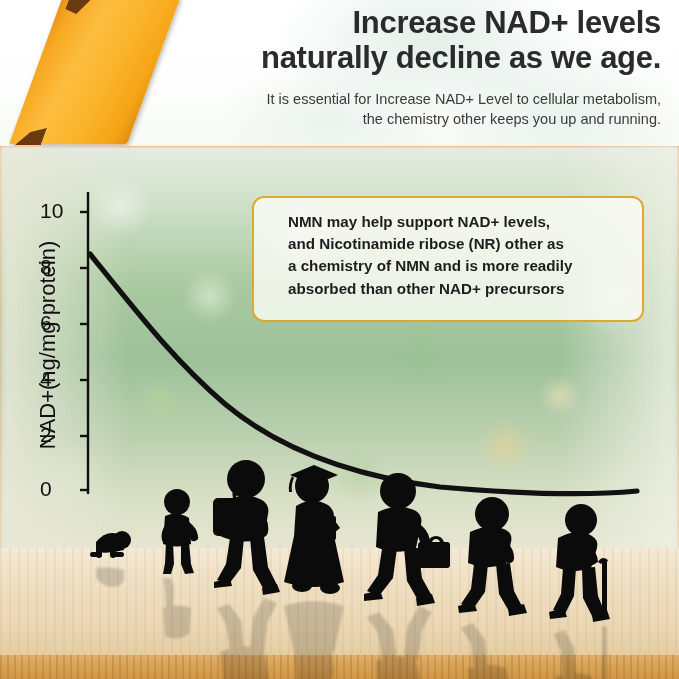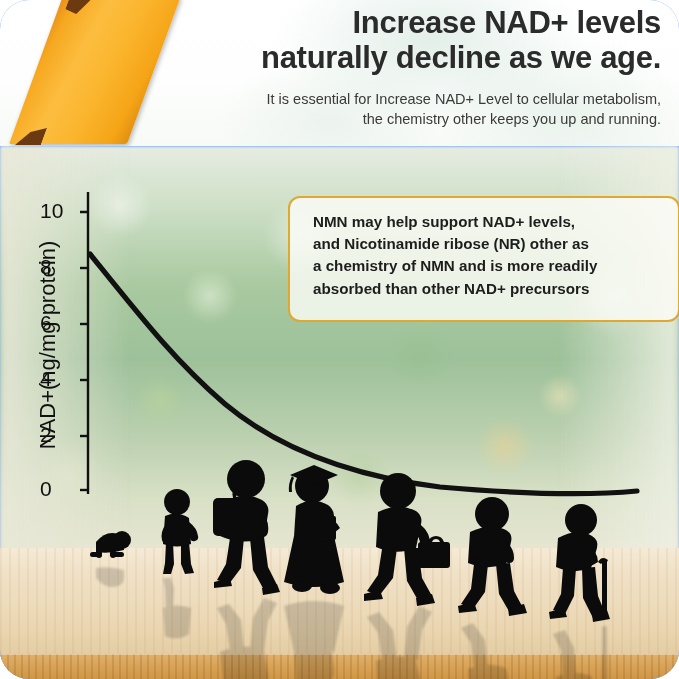--- a/index.html
+++ b/index.html
@@ -6,22 +6,21 @@
     margin: 0;
     padding: 0;
     background: #ffffff;
   }
   #root {
     position: relative;
     width: 679px;
     height: 679px;
     overflow: hidden;
     font-family: "Liberation Sans", sans-serif;
-    background: #3b82f6;
-    border-radius: 29px;
+    background: #f97316;
   }
 
   
   .header {
     position: absolute;
     left: 0; top: 0;
     width: 679px;
     height: 146px;
     overflow: hidden;
     background:
@@ -189,22 +188,21 @@
   
   .callout {
     position: absolute;
     left: 252px; top: 50px;
     width: 392px;
     height: 126px;
     box-sizing: border-box;
     border: 2px solid #e0a82e;
     border-radius: 12px;
     background: rgba(252,252,248,.80);
-    padding: 13px 16px 0 23px;
-    margin-left: 36px;
+    padding: 13px 16px 0 34px;
   }
   .callout p {
     margin: 0;
     font-size: 15.2px;
     font-weight: bold;
     line-height: 1.46;
     color: #1d1d1d;
   }
 
   

